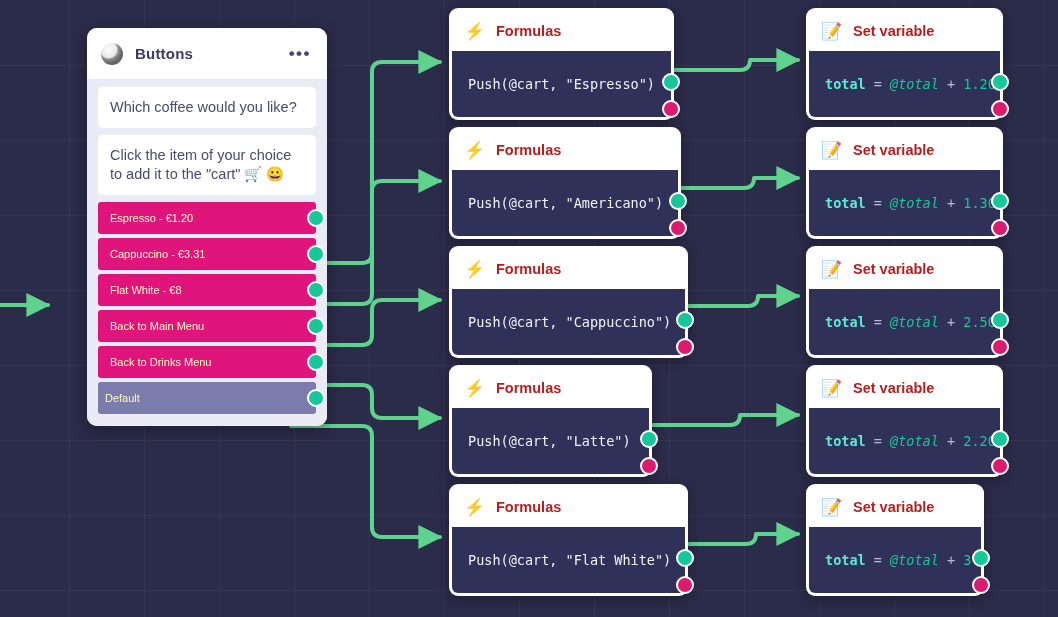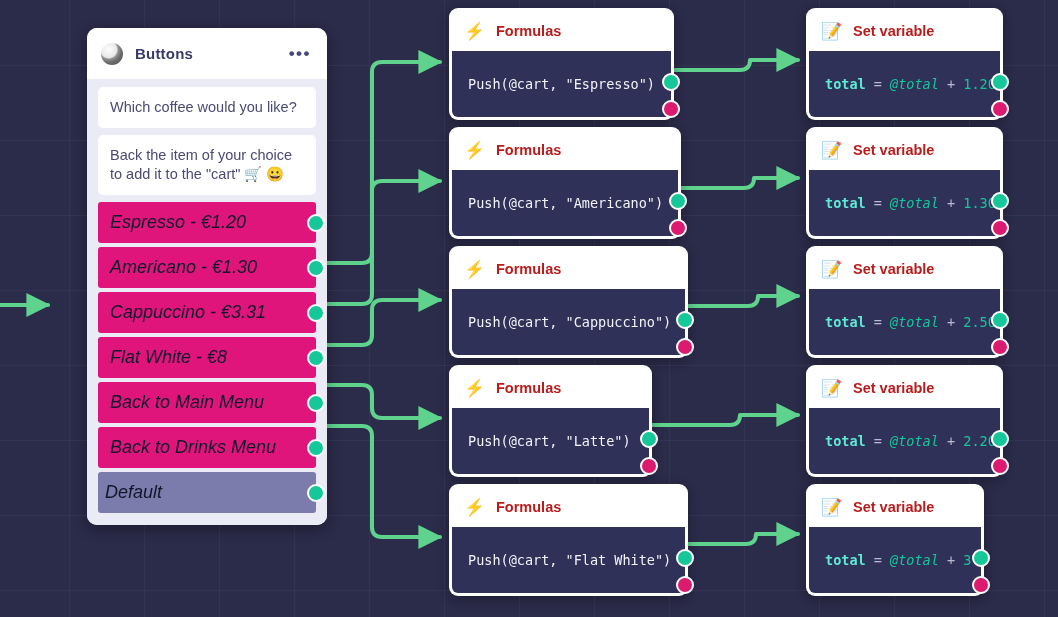--- a/index.html
+++ b/index.html
@@ -87,27 +87,26 @@
     padding: 11px 12px;
     margin-bottom: 7px;
     font-size: 14.5px;
     line-height: 1.32;
     color: #4a4a72;
   }
   .btn-row {
     position: relative;
     background: #e0157c;
     border-radius: 3px;
-    color: #0f172a;
-    font-size: 18px;
+    color: #fef9c3;
+    font-size: 11px;
     padding: 10px 12px;
     margin-bottom: 4px;
     cursor: pointer;
     white-space: nowrap;
-    font-style: italic;
   }
   .btn-row.default-row { background: #7b7cab; padding-left: 7px; }
   .btn-row:last-child { margin-bottom: 0; }
 
   
   .port {
     position: absolute;
     width: 18px; height: 18px;
     border-radius: 50%;
     border: 2.5px solid #ffffff;
@@ -210,28 +209,24 @@
   </svg>
 
   <div class="buttons-card">
     <div class="card-header">
       <div class="record-icon"></div>
       <div class="card-title">Buttons</div>
       <div class="card-menu">•••</div>
     </div>
     <div class="card-body">
       <div class="msg-bubble">Which coffee would you like?</div>
-      <div class="msg-bubble">Back the item of your choice to add it to the "cart" 🛒 😀</div>
+      <div class="msg-bubble">Click the item of your choice to add it to the "cart" 🛒 😀</div>
 
       <div class="btn-row">
         <span>Espresso - €1.20</span>
-        <span class="port green"></span>
-      </div>
-      <div class="btn-row">
-        <span>Americano - €1.30</span>
         <span class="port green"></span>
       </div>
       <div class="btn-row">
         <span>Cappuccino - €3.31</span>
         <span class="port green"></span>
       </div>
       <div class="btn-row">
         <span>Flat White - €8</span>
         <span class="port green"></span>
       </div>

